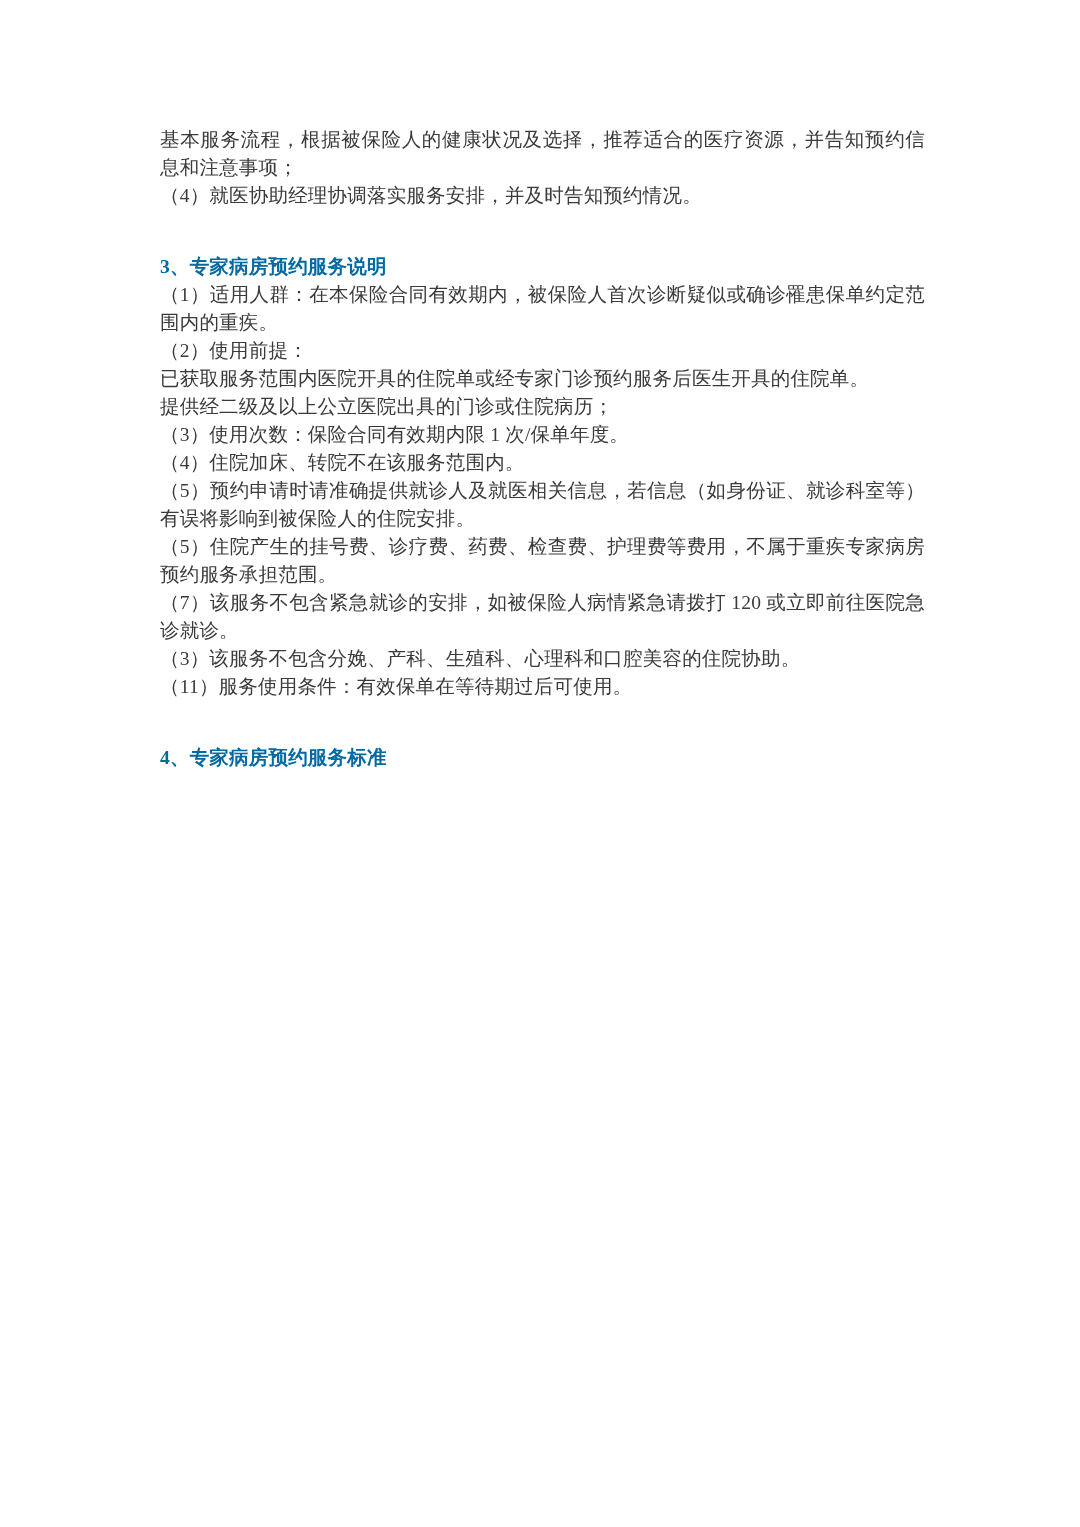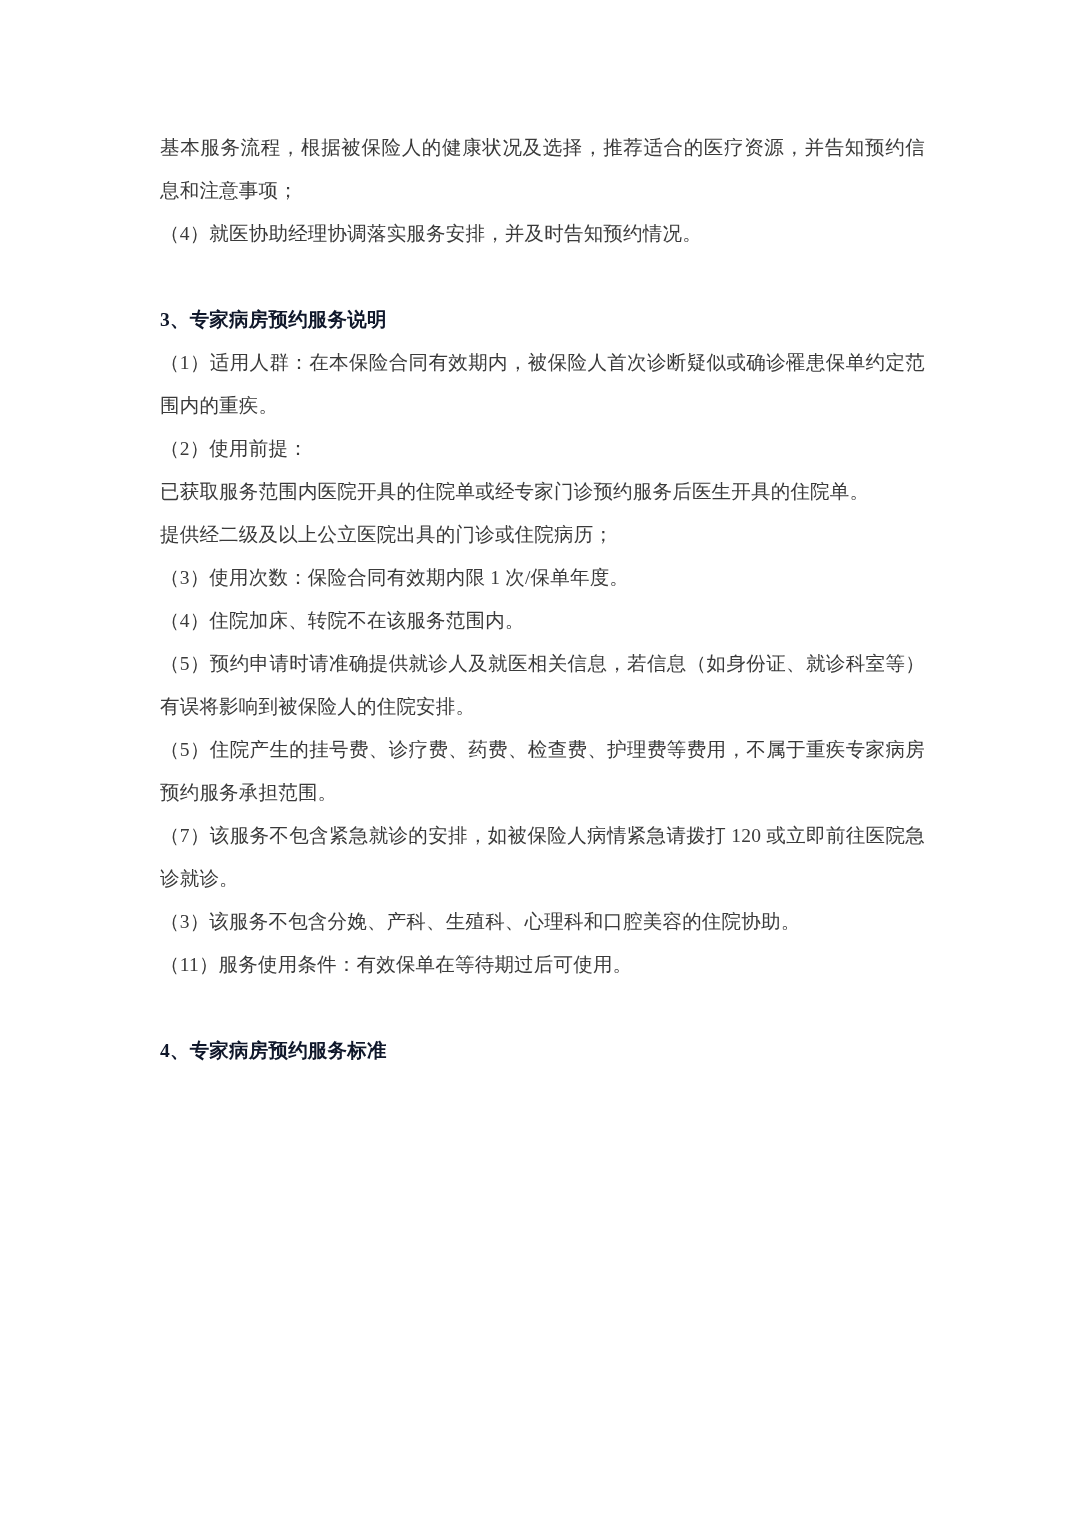--- a/index.html
+++ b/index.html
@@ -13,31 +13,31 @@
     height: 1527px;
     box-sizing: border-box;
     background: #ffffff;
     padding: 126px 155px 0 160px;
     font-family: "Liberation Serif", "DejaVu Serif", serif;
     overflow: hidden;
   }
   .doc p {
     margin: 0;
     font-size: 19.5px;
-    line-height: 43px;
+    line-height: 28px;
     color: #3a3a3a;
     text-align: justify;
     text-justify: inter-ideograph;
     letter-spacing: 0.2px;
     word-break: break-all;
     font-family: Liberation Serif, serif;
   }
   .doc p.heading {
     font-weight: bold;
-    color: #0f172a;
+    color: #0369a1;
     margin-top: 43px;
     text-align: left;
   }
 </style>
 </head>
 <body>
 
 <div class="page">
   <div class="doc">
     <p>基本服务流程，根据被保险人的健康状况及选择，推荐适合的医疗资源，并告知预约信息和注意事项；</p>

